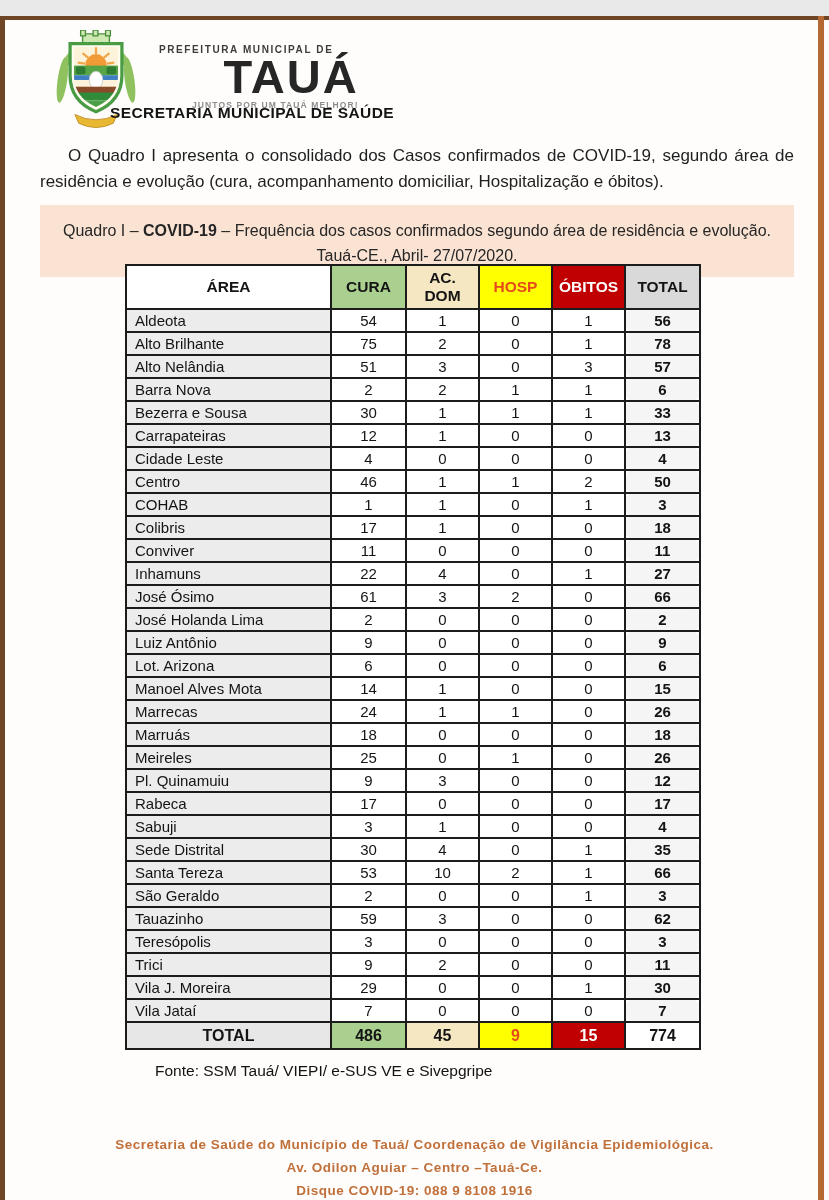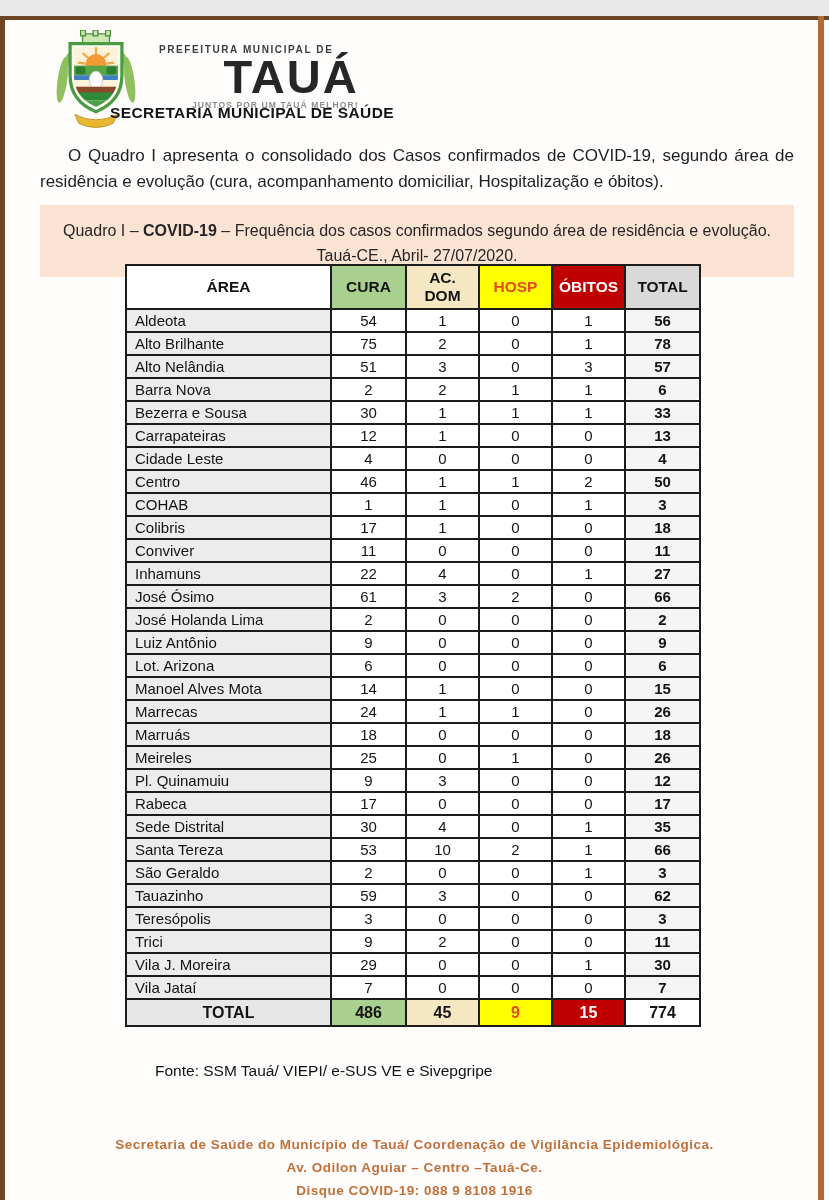--- a/index.html
+++ b/index.html
@@ -333,20 +333,28 @@
         </tr>
         <tr>
           <td class="area">Rabeca</td>
           <td class="num">17</td>
           <td class="num">0</td>
           <td class="num">0</td>
           <td class="num">0</td>
           <td class="tot">17</td>
         </tr>
         <tr>
+          <td class="area">Sabuji</td>
+          <td class="num">3</td>
+          <td class="num">1</td>
+          <td class="num">0</td>
+          <td class="num">0</td>
+          <td class="tot">4</td>
+        </tr>
+        <tr>
           <td class="area">Sede Distrital</td>
           <td class="num">30</td>
           <td class="num">4</td>
           <td class="num">0</td>
           <td class="num">1</td>
           <td class="tot">35</td>
         </tr>
         <tr>
           <td class="area">Santa Tereza</td>
           <td class="num">53</td>

